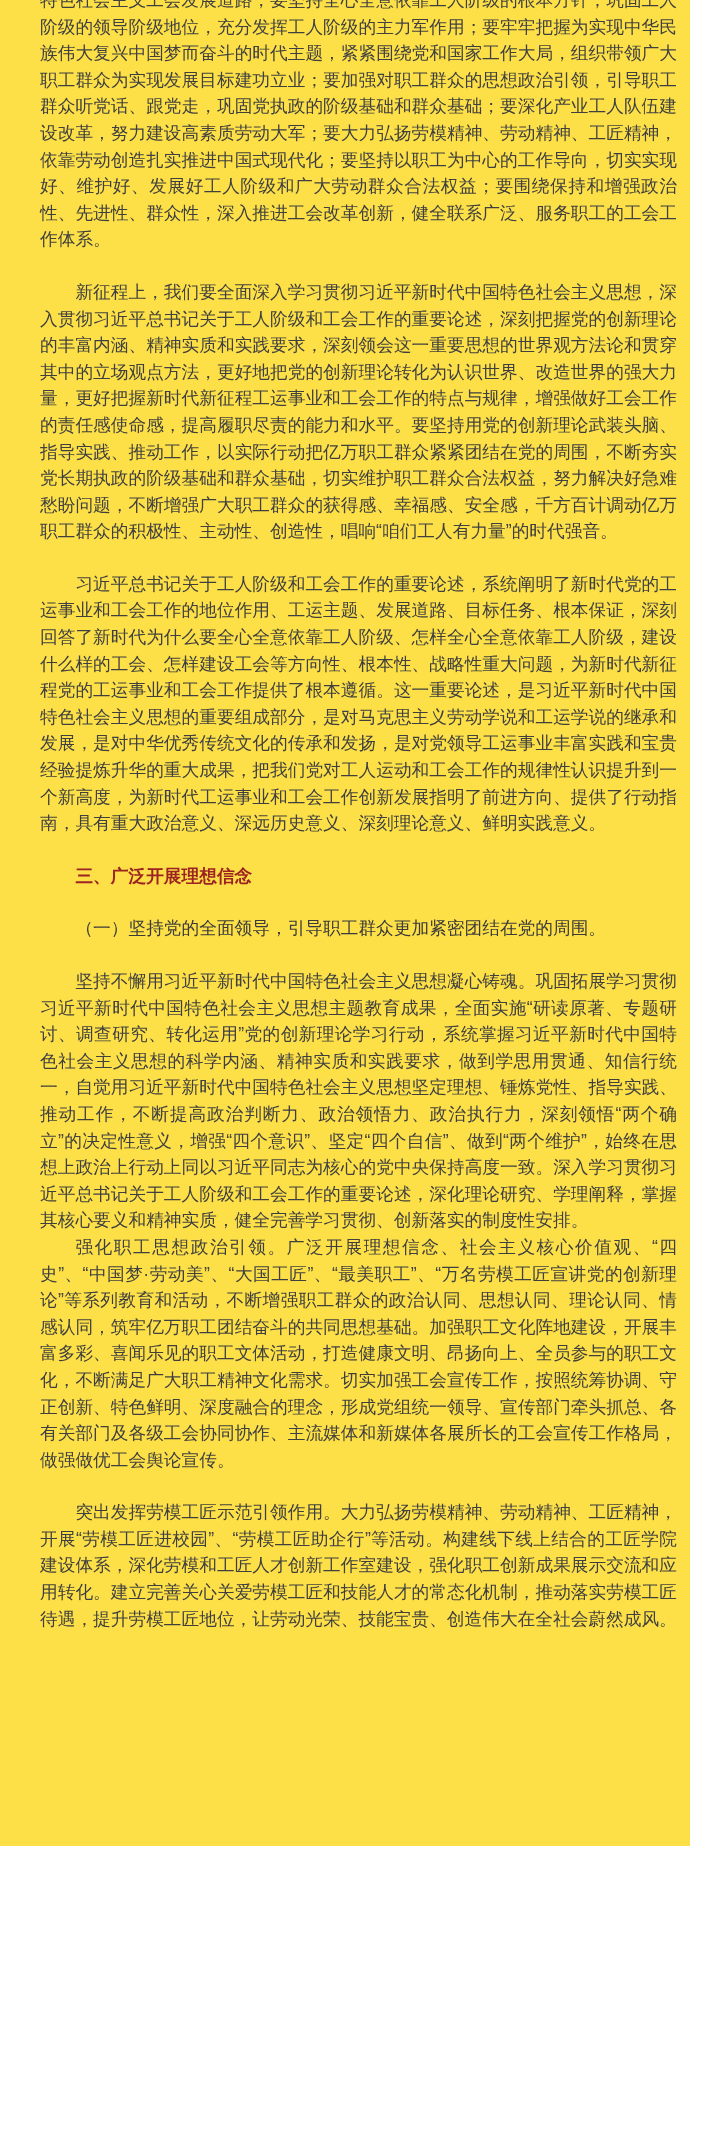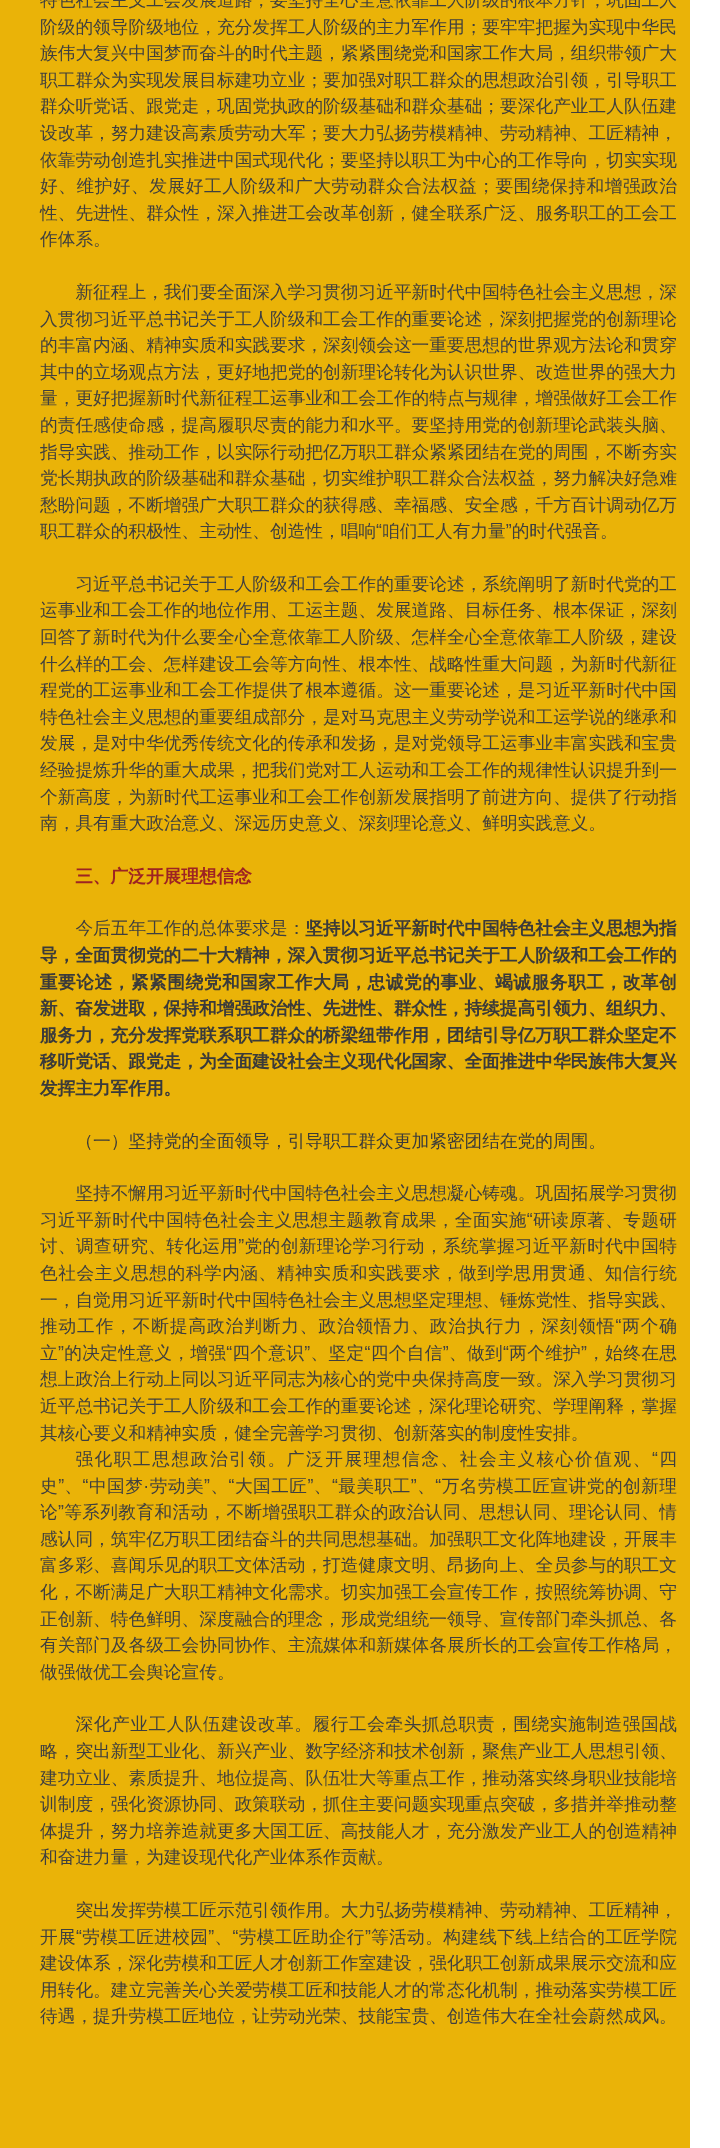--- a/index.html
+++ b/index.html
@@ -11,22 +11,22 @@
     height: 2148px;
     overflow: hidden;
     background: #ffffff;
     font-family: "Liberation Sans", sans-serif;
   }
   .page {
     position: absolute;
     left: 0;
     top: 0;
     width: 690px;
-    height: 2148px;
-    background: #eab308;
+    height: 1846px;
+    background: #fde047;
     overflow: hidden;
   }
   .right-strip {
     position: absolute;
     right: 0;
     top: 0;
     width: 30px;
     height: 2148px;
     background: #ffffff;
   }
@@ -65,21 +65,19 @@
 </style>
 </head>
 <body>
 
 <div class="page">
   <div class="content" id="doc-content">
       <p class="continuation">特色社会主义工会发展道路，要坚持全心全意依靠工人阶级的根本方针，巩固工人阶级的领导阶级地位，充分发挥工人阶级的主力军作用；要牢牢把握为实现中华民族伟大复兴中国梦而奋斗的时代主题，紧紧围绕党和国家工作大局，组织带领广大职工群众为实现发展目标建功立业；要加强对职工群众的思想政治引领，引导职工群众听党话、跟党走，巩固党执政的阶级基础和群众基础；要深化产业工人队伍建设改革，努力建设高素质劳动大军；要大力弘扬劳模精神、劳动精神、工匠精神，依靠劳动创造扎实推进中国式现代化；要坚持以职工为中心的工作导向，切实实现好、维护好、发展好工人阶级和广大劳动群众合法权益；要围绕保持和增强政治性、先进性、群众性，深入推进工会改革创新，健全联系广泛、服务职工的工会工作体系。</p>
       <p>新征程上，我们要全面深入学习贯彻习近平新时代中国特色社会主义思想，深入贯彻习近平总书记关于工人阶级和工会工作的重要论述，深刻把握党的创新理论的丰富内涵、精神实质和实践要求，深刻领会这一重要思想的世界观方法论和贯穿其中的立场观点方法，更好地把党的创新理论转化为认识世界、改造世界的强大力量，更好把握新时代新征程工运事业和工会工作的特点与规律，增强做好工会工作的责任感使命感，提高履职尽责的能力和水平。要坚持用党的创新理论武装头脑、指导实践、推动工作，以实际行动把亿万职工群众紧紧团结在党的周围，不断夯实党长期执政的阶级基础和群众基础，切实维护职工群众合法权益，努力解决好急难愁盼问题，不断增强广大职工群众的获得感、幸福感、安全感，千方百计调动亿万职工群众的积极性、主动性、创造性，唱响“咱们工人有力量”的时代强音。</p>
       <p>习近平总书记关于工人阶级和工会工作的重要论述，系统阐明了新时代党的工运事业和工会工作的地位作用、工运主题、发展道路、目标任务、根本保证，深刻回答了新时代为什么要全心全意依靠工人阶级、怎样全心全意依靠工人阶级，建设什么样的工会、怎样建设工会等方向性、根本性、战略性重大问题，为新时代新征程党的工运事业和工会工作提供了根本遵循。这一重要论述，是习近平新时代中国特色社会主义思想的重要组成部分，是对马克思主义劳动学说和工运学说的继承和发展，是对中华优秀传统文化的传承和发扬，是对党领导工运事业丰富实践和宝贵经验提炼升华的重大成果，把我们党对工人运动和工会工作的规律性认识提升到一个新高度，为新时代工运事业和工会工作创新发展指明了前进方向、提供了行动指南，具有重大政治意义、深远历史意义、深刻理论意义、鲜明实践意义。</p>
       <p class="heading-red">三、广泛开展理想信念</p>
-      <p class="lead-bold"><span>今后五年工作的总体要求是：</span><b>坚持以习近平新时代中国特色社会主义思想为指导，全面贯彻党的二十大精神，深入贯彻习近平总书记关于工人阶级和工会工作的重要论述，紧紧围绕党和国家工作大局，忠诚党的事业、竭诚服务职工，改革创新、奋发进取，保持和增强政治性、先进性、群众性，持续提高引领力、组织力、服务力，充分发挥党联系职工群众的桥梁纽带作用，团结引导亿万职工群众坚定不移听党话、跟党走，为全面建设社会主义现代化国家、全面推进中华民族伟大复兴发挥主力军作用。</b></p>
       <p class="heading-bold">（一）坚持党的全面领导，引导职工群众更加紧密团结在党的周围。</p>
       <p>坚持不懈用习近平新时代中国特色社会主义思想凝心铸魂。巩固拓展学习贯彻习近平新时代中国特色社会主义思想主题教育成果，全面实施“研读原著、专题研讨、调查研究、转化运用”党的创新理论学习行动，系统掌握习近平新时代中国特色社会主义思想的科学内涵、精神实质和实践要求，做到学思用贯通、知信行统一，自觉用习近平新时代中国特色社会主义思想坚定理想、锤炼党性、指导实践、推动工作，不断提高政治判断力、政治领悟力、政治执行力，深刻领悟“两个确立”的决定性意义，增强“四个意识”、坚定“四个自信”、做到“两个维护”，始终在思想上政治上行动上同以习近平同志为核心的党中央保持高度一致。深入学习贯彻习近平总书记关于工人阶级和工会工作的重要论述，深化理论研究、学理阐释，掌握其核心要义和精神实质，健全完善学习贯彻、创新落实的制度性安排。</p>
       <p class="no-gap">强化职工思想政治引领。广泛开展理想信念、社会主义核心价值观、“四史”、“中国梦·劳动美”、“大国工匠”、“最美职工”、“万名劳模工匠宣讲党的创新理论”等系列教育和活动，不断增强职工群众的政治认同、思想认同、理论认同、情感认同，筑牢亿万职工团结奋斗的共同思想基础。加强职工文化阵地建设，开展丰富多彩、喜闻乐见的职工文体活动，打造健康文明、昂扬向上、全员参与的职工文化，不断满足广大职工精神文化需求。切实加强工会宣传工作，按照统筹协调、守正创新、特色鲜明、深度融合的理念，形成党组统一领导、宣传部门牵头抓总、各有关部门及各级工会协同协作、主流媒体和新媒体各展所长的工会宣传工作格局，做强做优工会舆论宣传。</p>
-      <p>深化产业工人队伍建设改革。履行工会牵头抓总职责，围绕实施制造强国战略，突出新型工业化、新兴产业、数字经济和技术创新，聚焦产业工人思想引领、建功立业、素质提升、地位提高、队伍壮大等重点工作，推动落实终身职业技能培训制度，强化资源协同、政策联动，抓住主要问题实现重点突破，多措并举推动整体提升，努力培养造就更多大国工匠、高技能人才，充分激发产业工人的创造精神和奋进力量，为建设现代化产业体系作贡献。</p>
       <p>突出发挥劳模工匠示范引领作用。大力弘扬劳模精神、劳动精神、工匠精神，开展“劳模工匠进校园”、“劳模工匠助企行”等活动。构建线下线上结合的工匠学院建设体系，深化劳模和工匠人才创新工作室建设，强化职工创新成果展示交流和应用转化。建立完善关心关爱劳模工匠和技能人才的常态化机制，推动落实劳模工匠待遇，提升劳模工匠地位，让劳动光荣、技能宝贵、创造伟大在全社会蔚然成风。</p>
     </div>
 </div>
 <div class="right-strip"></div>
 
 </body></html>

